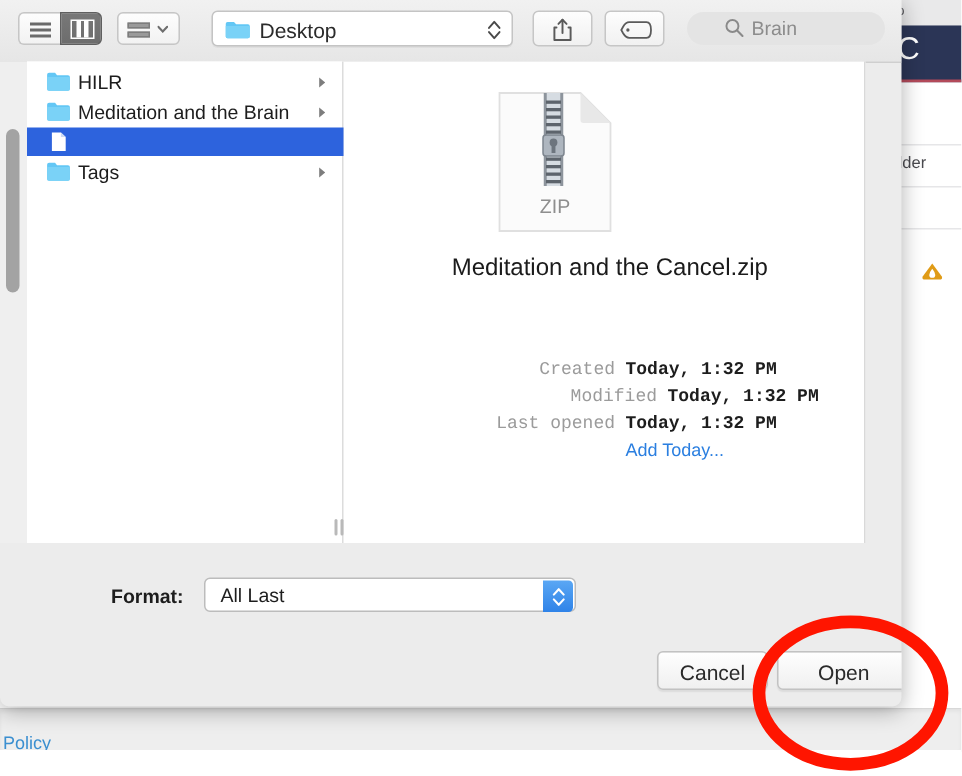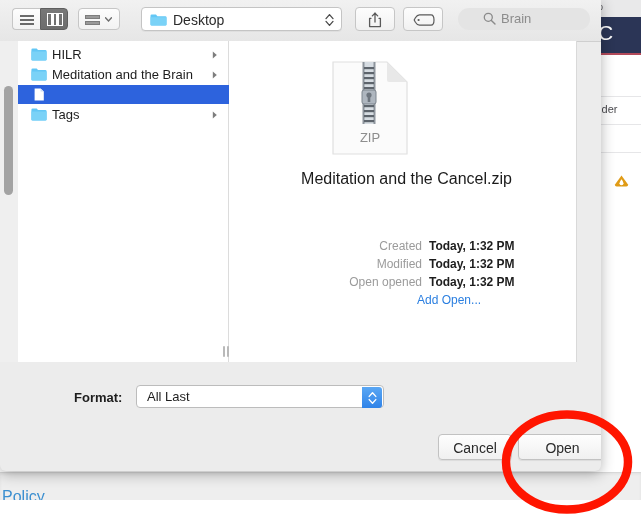--- a/index.html
+++ b/index.html
@@ -86,21 +86,21 @@
     position: absolute;
     left: 0; top: 472px;
     width: 641px; height: 28px;
     background: #eeeeee;
     border-top: 1px solid #d8d8d8;
     box-shadow: inset 0 1px 3px rgba(0,0,0,0.06);
   }
   #bg-policy-link {
     position: absolute;
     left: 2px; top: 488px;
-    font-size: 16px;
+    font-size: 12px;
     color: #3b8fd0;
     white-space: nowrap;
   }
   #bg-footer {
     position: absolute;
     left: 0; top: 500px;
     width: 641px; height: 17px;
     background: #ffffff;
   }
 
@@ -338,23 +338,24 @@
     position: absolute;
     left: 0; top: 176px;
     width: 353px;
     text-align: center;
     font-size: 12px;
     color: #9b9b9b;
     white-space: nowrap;
   }
   .meta-row {
     position: absolute;
-    left: 12px;
+    left: 0;
     width: 353px;
     height: 17px;
+    font-family: Liberation Mono, monospace;
   }
   .meta-key {
     position: absolute;
     left: 0; top: 0;
     width: 180px;
     text-align: right;
     font-size: 12px;
     color: #9b9b9b;
     white-space: nowrap;
   }
@@ -611,30 +612,30 @@
         <text x="39" y="83" font-family="Liberation Sans, sans-serif" font-size="13" fill="#8e8e8e" text-anchor="middle">ZIP</text>
       </svg>
 
       <div id="preview-title">Meditation and the Cancel.zip</div>
 
 
       <div class="meta-row" style="top:198px;">
         <span class="meta-key">Created</span>
         <span class="meta-val">Today, 1:32 PM</span>
       </div>
-      <div class="meta-row" style="top:216px;">
+      <div class="meta-row" style="top:216px;margin-left:28px;">
         <span class="meta-key">Modified</span>
         <span class="meta-val">Today, 1:32 PM</span>
       </div>
       <div class="meta-row" style="top:234px;">
-        <span class="meta-key">Open opened</span>
+        <span class="meta-key">Last opened</span>
         <span class="meta-val">Today, 1:32 PM</span>
       </div>
 
-      <div id="add-tags">Add Open...</div>
+      <div id="add-tags">Add Today...</div>
     </div>
   </div>
 
   <div id="format-label">Format:</div>
 
   <div id="format-select">
     <span id="format-value">All Last</span>
     <div id="format-stepper">
       <svg id="format-stepper-arrows" viewBox="0 0 9 14">
         <path d="M1.2 5.4 L4.5 1.8 L7.8 5.4" stroke="#ffffff" stroke-width="1.4" fill="none" stroke-linecap="round" stroke-linejoin="round"></path>

